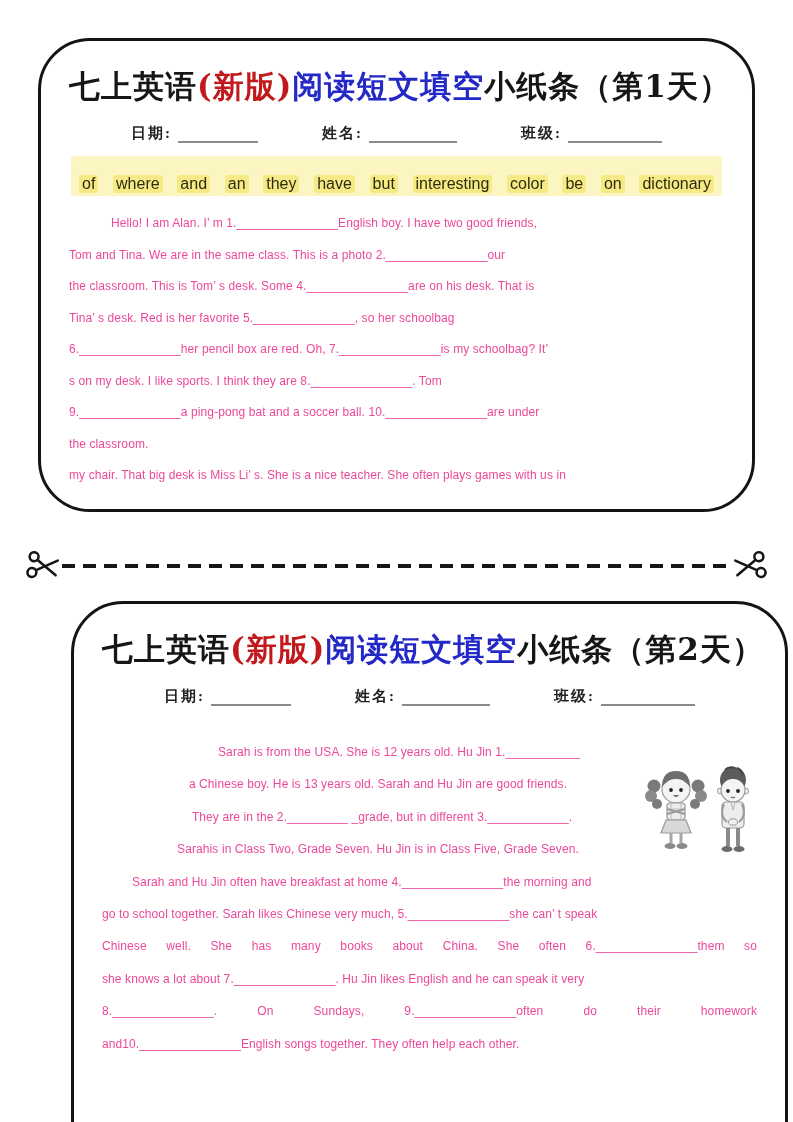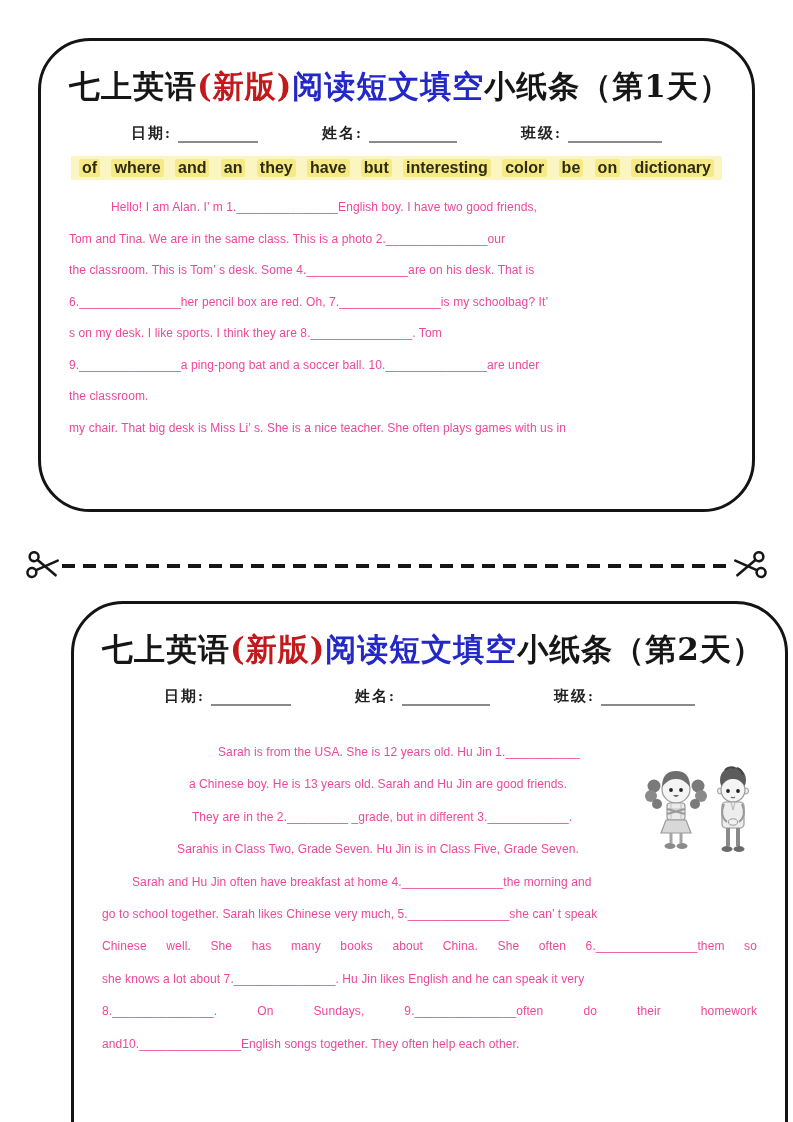--- a/index.html
+++ b/index.html
@@ -43,21 +43,21 @@
   .fl-1 { width:80px; } .fl-2 { width:88px; } .fl-3 { width:94px; }
 
   .word-bank {
     margin:13px 2px 0 2px;
     background:#fbf5c2;
     display:flex; justify-content:space-between; align-items:center;
     padding:3px 8px; border-radius:2px;
   }
   .wb-word {
     background:#f6ea87; color:#2e2c0d;
-    font-size:16px; font-weight:700; padding:0 3px; border-radius:3px;
+    font-size:16px; font-weight:400; padding:0 3px; border-radius:3px;margin-top:16px;
   }
 
   .para { margin-top:12px; font-size:12px; color:#ec4899; }
   .line {
     height:31.5px; line-height:31.5px; white-space:nowrap;
     letter-spacing:0.1px;
   }
   #box2 .line { height:32.4px; line-height:32.4px; }
   .indent  { padding-left:42px; }
   .indent2 { padding-left:30px; }
@@ -118,20 +118,21 @@
     <span class="wb-word">color</span>
     <span class="wb-word">be</span>
     <span class="wb-word">on</span>
     <span class="wb-word">dictionary</span>
   </div>
 
   <div class="para">
     <div class="line indent">Hello! I am Alan. I’ m 1._______________English boy. I have two good friends,</div>
     <div class="line">Tom and Tina. We are in the same class. This is a photo 2._______________our</div>
     <div class="line">the classroom. This is Tom’ s desk. Some 4._______________are on his desk. That is</div>
+    <div class="line">Tina’ s desk. Red is her favorite 5._______________, so her schoolbag</div>
     <div class="line">6._______________her pencil box are red. Oh, 7._______________is my schoolbag? It’</div>
     <div class="line">s on my desk. I like sports. I think they are 8._______________. Tom</div>
     <div class="line">9._______________a ping-pong bat and a soccer ball. 10._______________are under</div>
     <div class="line">the classroom.</div>
     <div class="line">my chair. That big desk is Miss Li’ s. She is a nice teacher. She often plays games with us in</div>
   </div>
 </div>
 
 <div class="cut-divider">
   <svg class="scissors left" viewBox="0 0 32 32">

